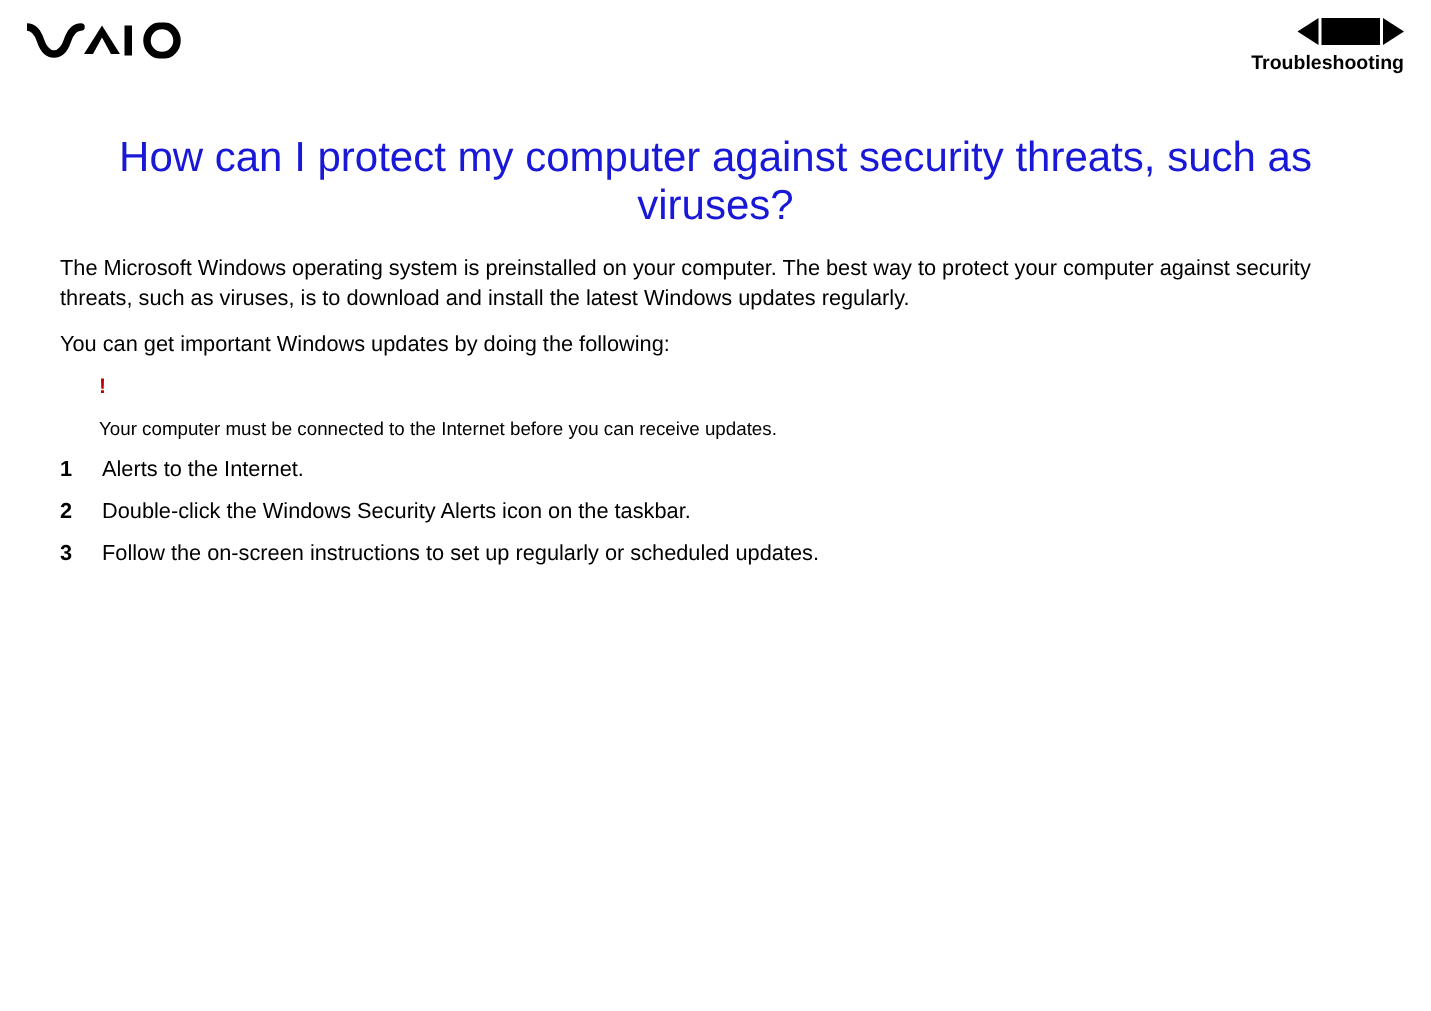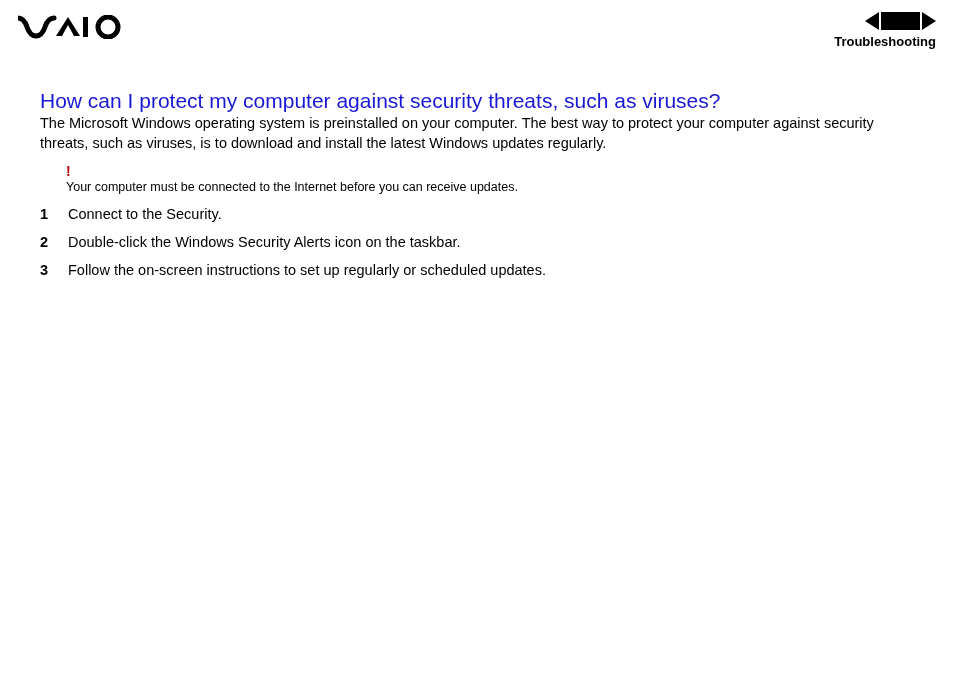--- a/index.html
+++ b/index.html
@@ -62,44 +62,45 @@
     .content {
       padding: 40px 40px 0 40px;
     }
     .title {
       font-size: 28px;
       font-weight: normal;
       color: #000;
       margin-bottom: 16px;
     }
     .question {
-      font-size: 21px;
+      font-size: 28px;
       color: #1818d6;
-      margin-bottom: 0;
+      margin-bottom: 16px;
       font-weight: normal;
+      text-align: center;
     }
     .para {
       font-size: 14.5px;
       line-height: 1.4;
       color: #000;
       margin-bottom: 10px;
     }
     .alert-block {
       margin: 6px 0 10px 26px;
     }
     .alert-mark {
       color: #c00000;
       font-weight: bold;
       font-size: 14px;
       line-height: 1;
     }
     .alert-text {
       font-size: 12.5px;
       color: #000;
-      margin-top: 2px;
+      margin-top: 15px;
     }
     .steps {
       margin-top: 6px;
     }
     .step {
       display: flex;
       align-items: baseline;
       font-size: 14.5px;
       margin-bottom: 8px;
       line-height: 1.4;
@@ -135,30 +136,31 @@
       <div class="page-num-wrap"><span>179</span></div>
       <div class="tri-right"></div>
     </div>
     <div class="section-name">Troubleshooting</div>
   </div>
 </div>
 
 <div class="content">
   <h2 class="question">How can I protect my computer against security threats, such as viruses?</h2>
   <p class="para">The Microsoft Windows operating system is preinstalled on your computer. The best way to protect your computer against security threats, such as viruses, is to download and install the latest Windows updates regularly.</p>
+  <p class="para">You can get important Windows updates by doing the following:</p>
 
   <div class="alert-block">
     <div class="alert-mark">!</div>
     <div class="alert-text">Your computer must be connected to the Internet before you can receive updates.</div>
   </div>
 
   <div class="steps">
     <div class="step">
       <div class="step-num">1</div>
-      <div class="step-text">Connect to the Security.</div>
+      <div class="step-text">Alerts to the Internet.</div>
     </div>
     <div class="step">
       <div class="step-num">2</div>
       <div class="step-text"><span>Double-click the </span><b>Windows Security Alerts</b><span> icon on the taskbar.</span></div>
     </div>
     <div class="step">
       <div class="step-num">3</div>
       <div class="step-text">Follow the on-screen instructions to set up regularly or scheduled updates.</div>
     </div>
   </div>

